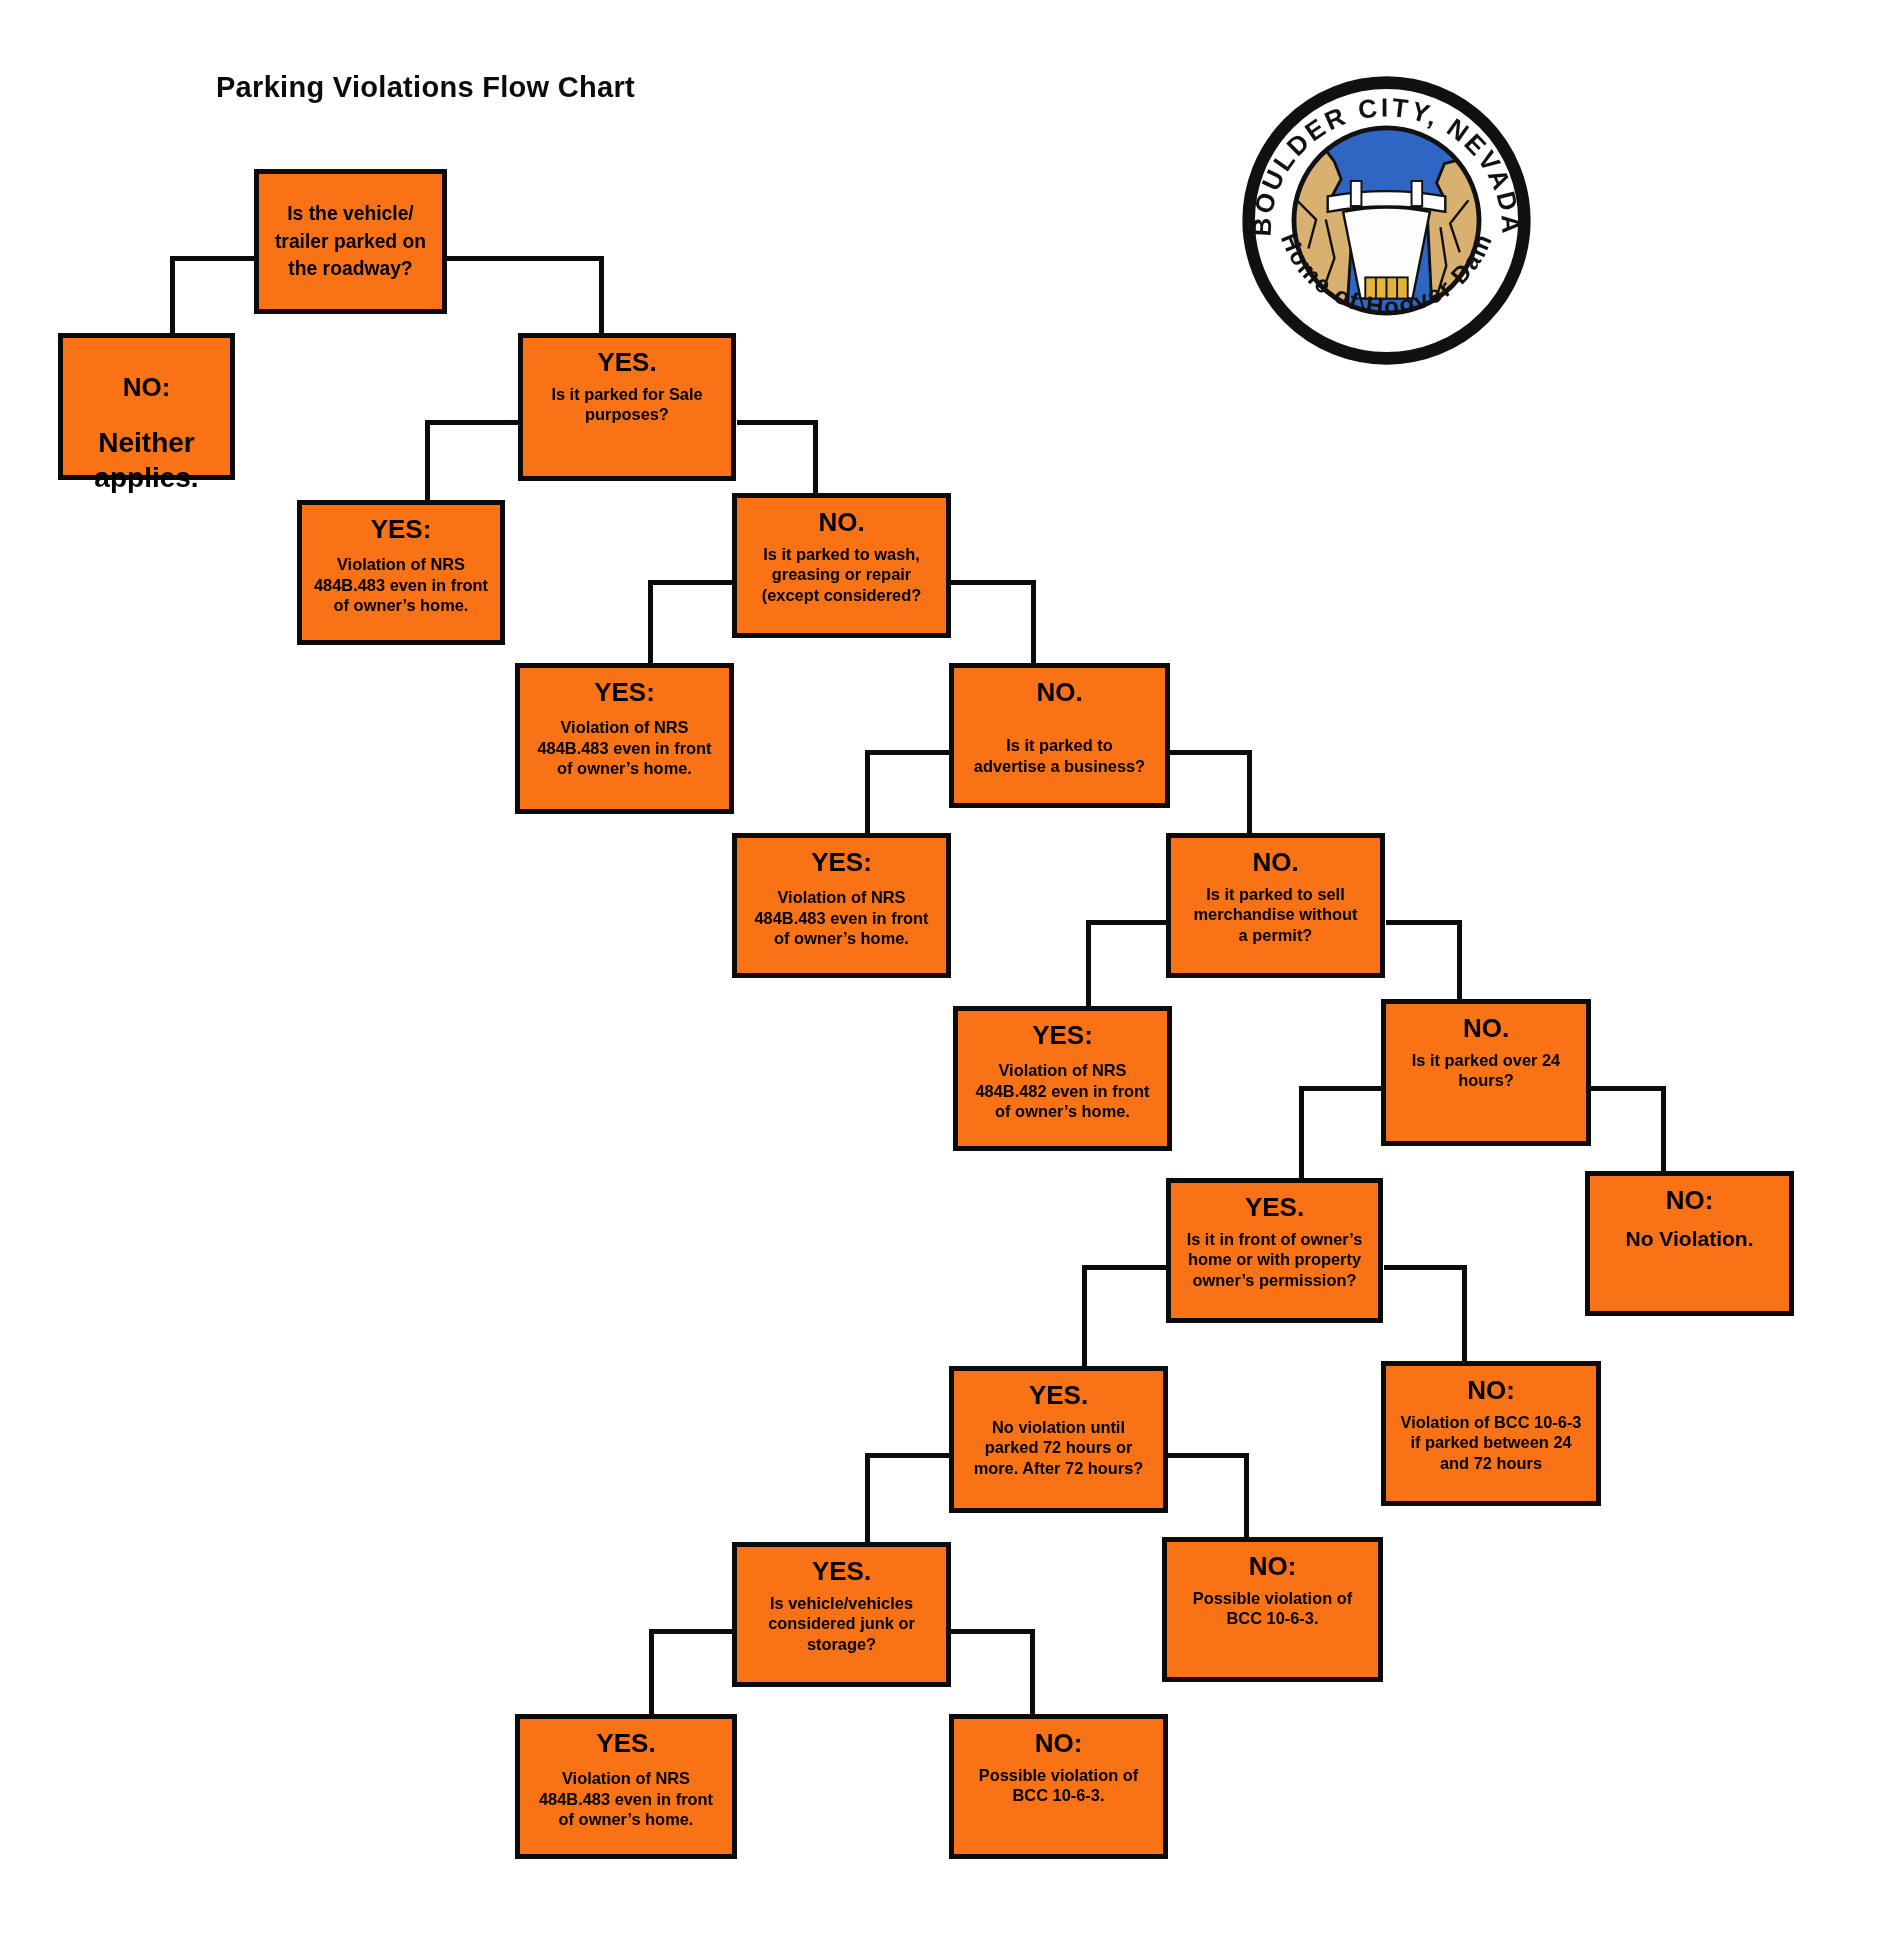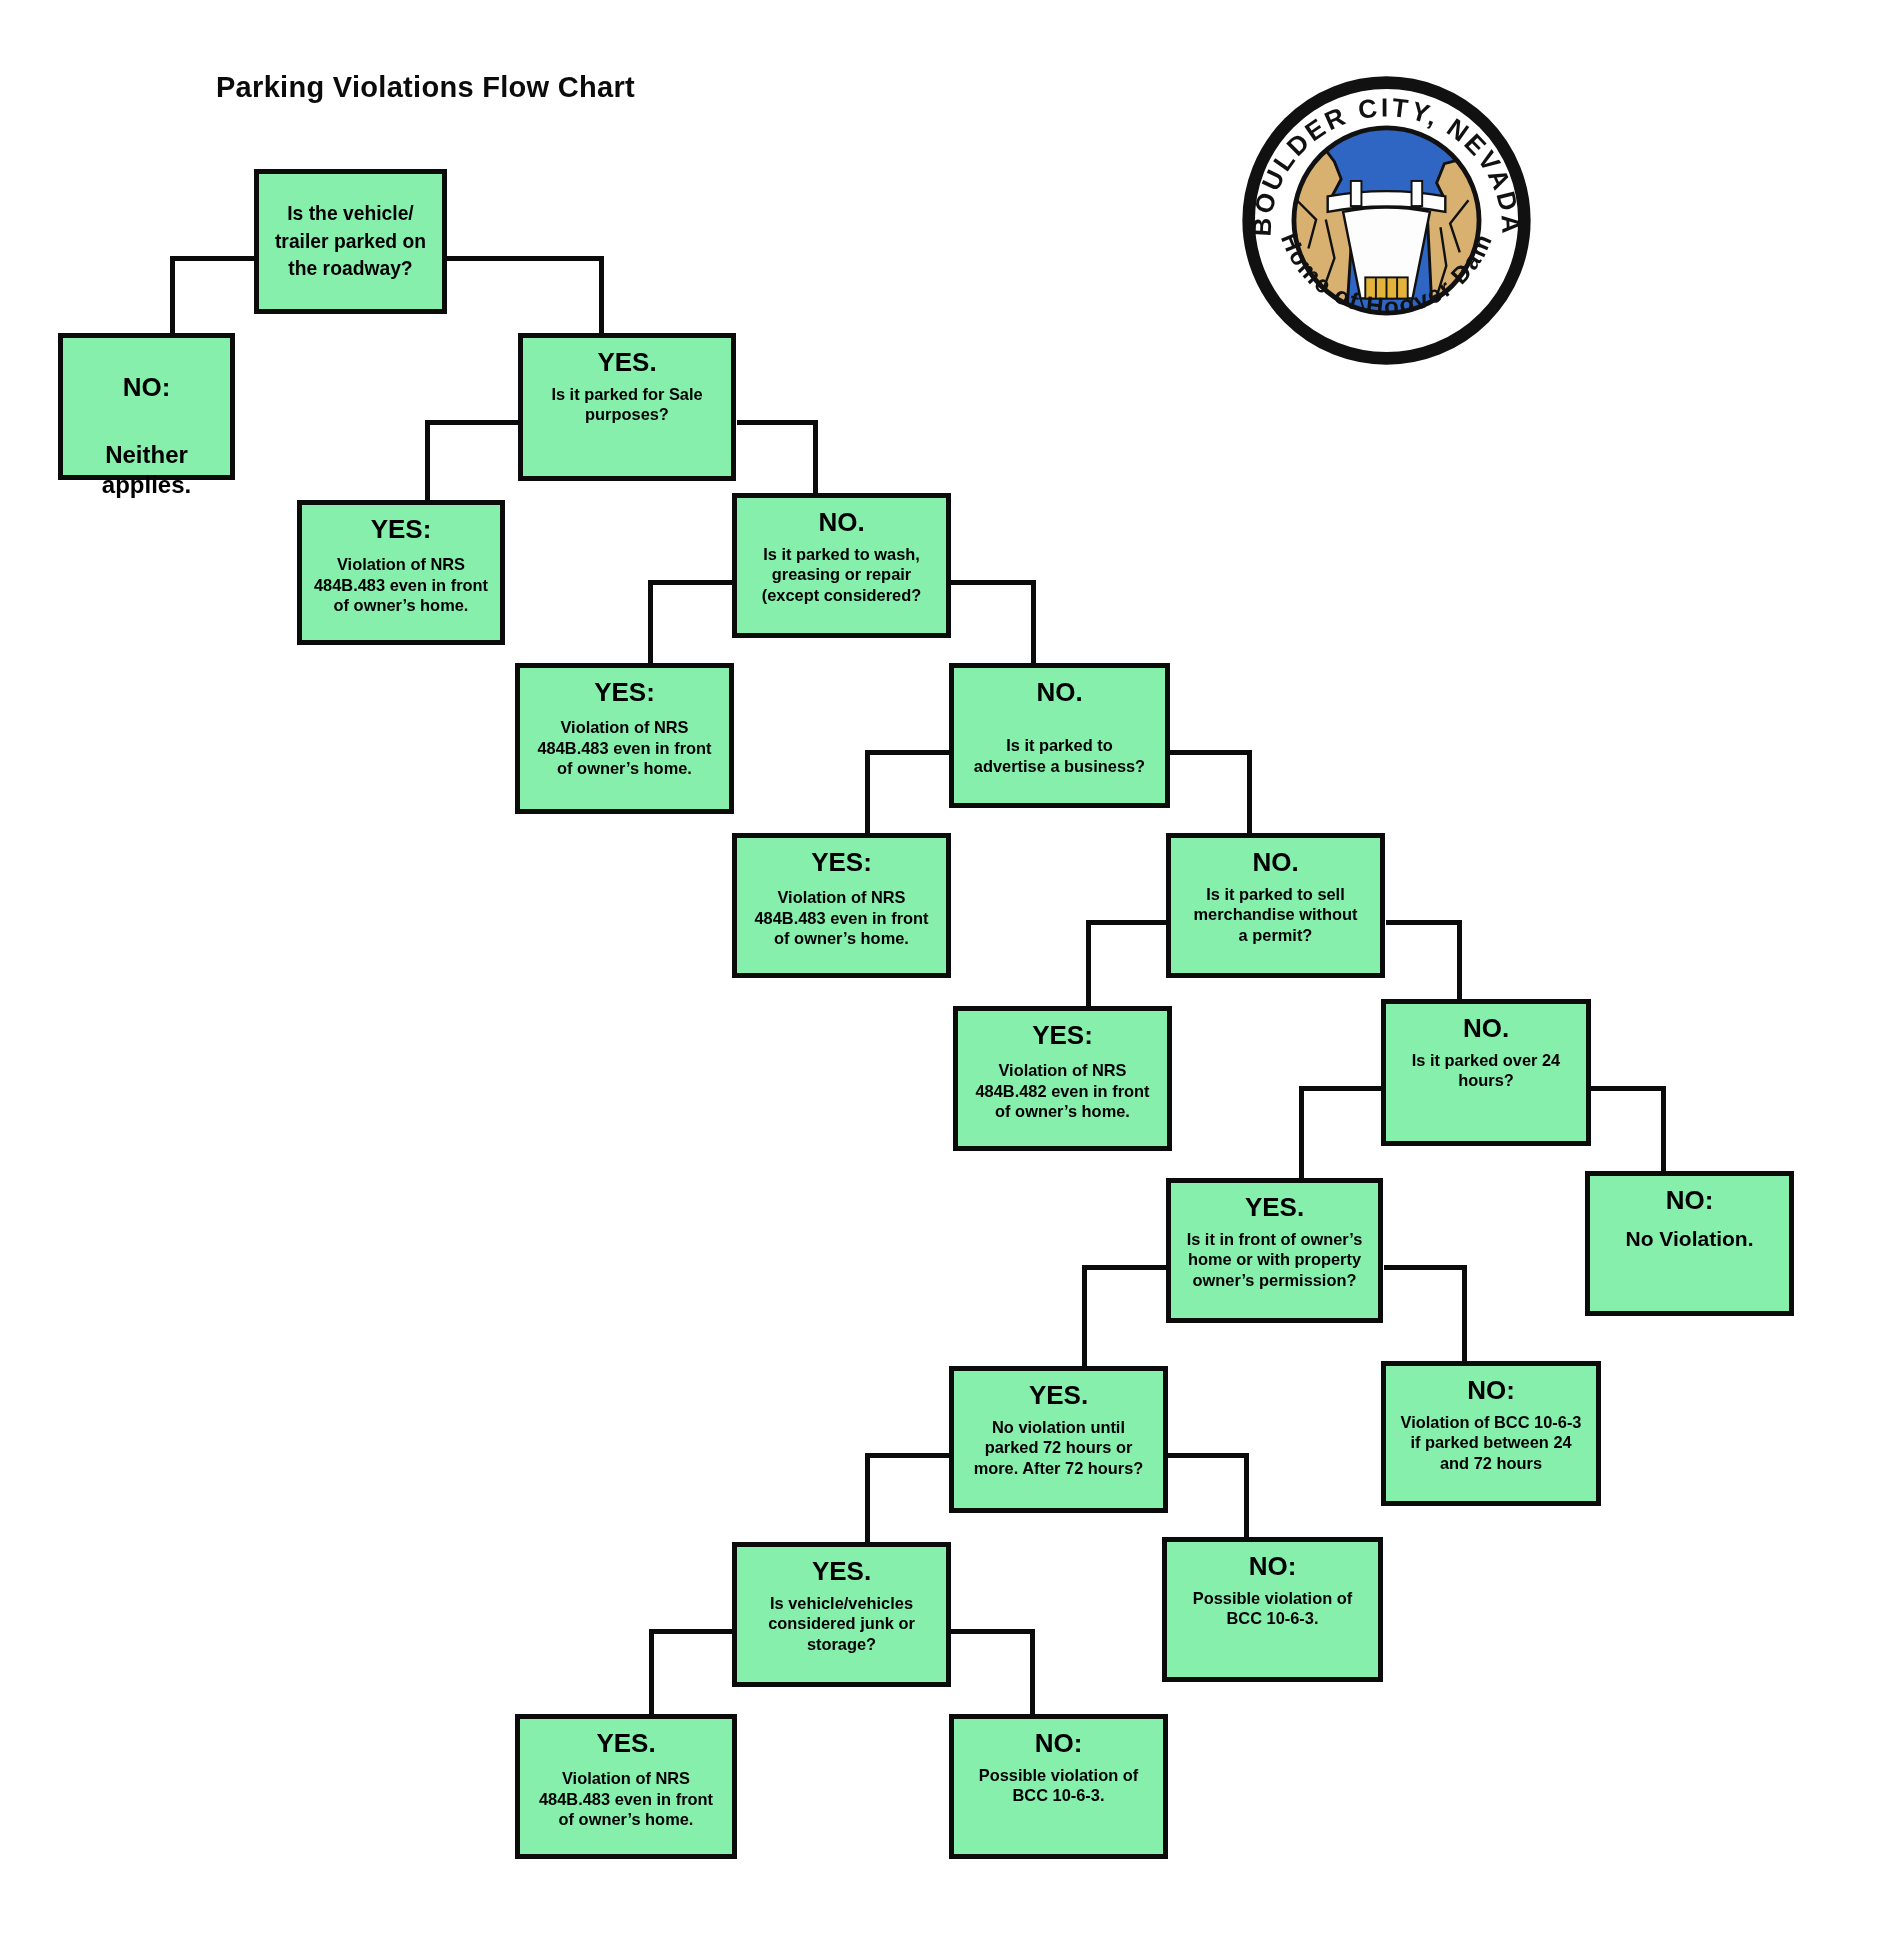--- a/index.html
+++ b/index.html
@@ -19,21 +19,21 @@
     width: 657px;
     text-align: center;
     font-size: 29px;
     font-weight: bold;
     line-height: 1.62;
     letter-spacing: 0.3px;
     color: #0b0b0b;
   }
   .node {
     position: absolute;
-    background: #86efac;
+    background: #f97316;
     border: 5.8px solid #0b0b0b;
     box-sizing: border-box;
     display: flex;
     flex-direction: column;
     align-items: center;
     text-align: center;
     padding: 9.7px 2.9px 2.9px 2.9px;
     font-weight: bold;
   }
   .node-heading { font-size: 26px; line-height: 1.1; }
@@ -41,21 +41,21 @@
     font-size: 16.4px;
     line-height: 1.25;
     margin-top: 7.7px;
     white-space: pre-line;
   }
   .node.vio .node-body { margin-top: 11px; }
   .node.gap .node-body { margin-top: 29px; }
   .node.center { justify-content: center; padding-top: 2.9px; }
   .node.center .node-body { font-size: 19.3px; line-height: 1.45; margin-top: 0; }
   .node.big { padding-top: 35px; }
-  .node.big .node-body { font-size: 24px; margin-top: 38px; }
+  .node.big .node-body { font-size: 28px; margin-top: 23px; }
   .node.med .node-body { font-size: 21px; margin-top: 11.6px; }
   .edge { position: absolute; background: #0b0b0b; }
   .seal { position: absolute; left: 1239px; top: 73px; }
   .seal text { font-family: "Liberation Sans", "DejaVu Sans", sans-serif; }
 </style>
 </head>
 <body>
 
 <div class="page">
 

